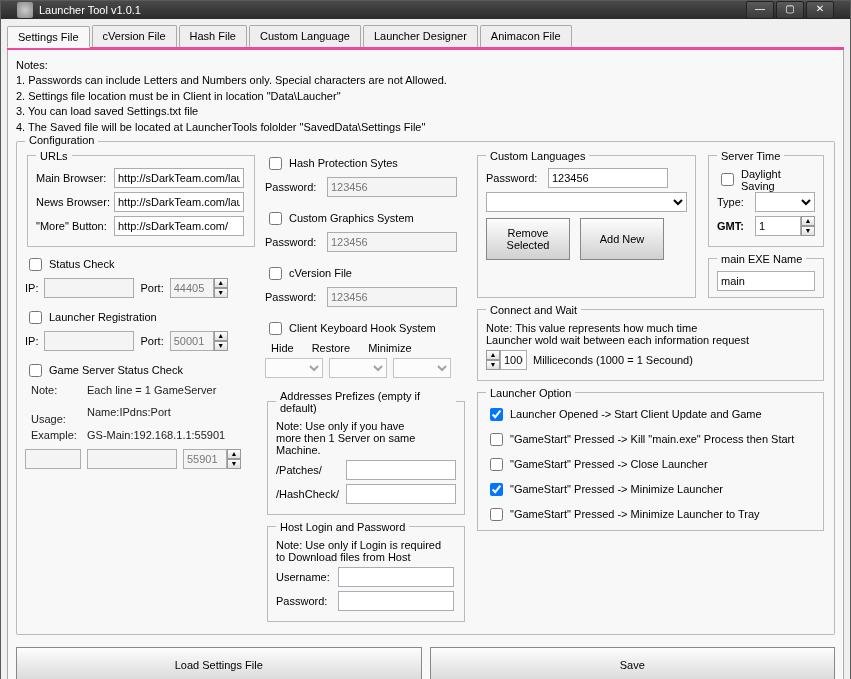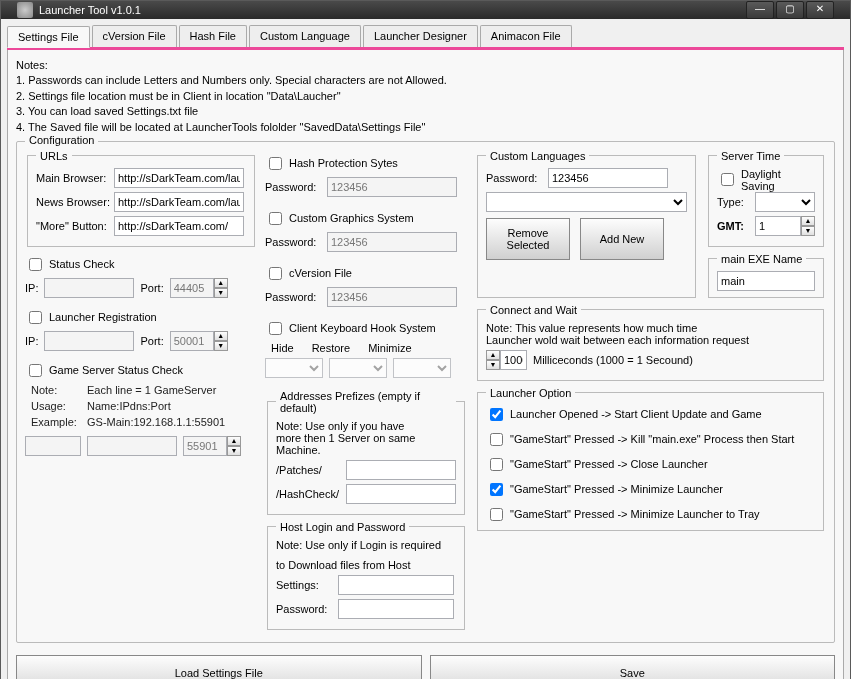--- a/index.html
+++ b/index.html
@@ -130,21 +130,21 @@
             <div class="chk" style="margin:6px 0 4px;">
                 <input type="checkbox" style="">
                 <span>Game Server Status Check</span>
               </div>
             <div class="small" style="padding-left:6px;">
               <div class="row">
                   <span style="width:50px;">Note:</span>
                   <span>Each line = 1 GameServer</span>
                 </div>
               <div class="row">
-                  <span style="width:50px;">Usage:</span>
+                  <span style="width:50px;margin-top:13px;">Usage:</span>
                   <span>Name:IPdns:Port</span>
                 </div>
               <div class="row">
                   <span style="width:50px;">Example:</span>
                   <span>GS-Main:192.168.1.1:55901</span>
                 </div>
             </div>
             <div class="row" style="margin-top:4px;">
               <input type="text" disabled="" style="width: 56px;" value="">
               <input type="text" disabled="" style="width: 90px;" value="">
@@ -211,23 +211,23 @@
                 </div>
               <div class="row">
                   <label style="width:64px;">/HashCheck/</label>
                   <input type="text" style="width: 110px;" value="">
                 </div>
             </fieldset>
 
             <fieldset class="inner">
               <legend>Host Login and Password</legend>
               <div>Note: Use only if Login is required</div>
-              <div style="margin-bottom:4px;margin-top:8px;">to Download files from Host</div>
-              <div class="row">
-                  <label style="width:56px;">Settings:</label>
+              <div style="margin-bottom:4px;">to Download files from Host</div>
+              <div class="row">
+                  <label style="width:56px;">Username:</label>
                   <input type="text" style="width: 116px;" value="">
                 </div>
               <div class="row">
                   <label style="width:56px;">Password:</label>
                   <input type="text" style="width: 116px;" value="">
                 </div>
             </fieldset>
           </div>
 
           <div class="col" style="flex:1;">

